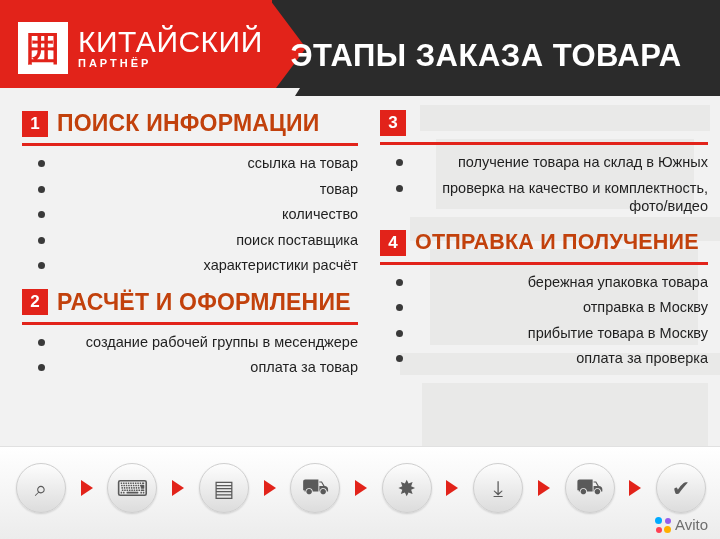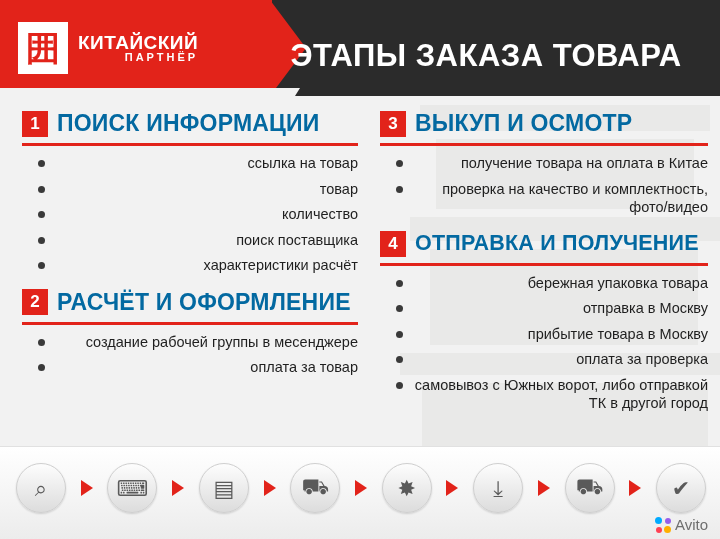--- a/index.html
+++ b/index.html
@@ -65,26 +65,26 @@
     font-size: 34px;
     line-height: 1;
     font-family: "DejaVu Sans", sans-serif;
     font-weight: bold;
   }
   .logo-text {
     color: #ffffff;
     line-height: 1.02;
   }
   .logo-text .l1 {
-    font-size: 19px; font-weight: bold; letter-spacing: .5px;
+    font-size: 30px; font-weight: normal; letter-spacing: .5px;
     display: block;
   }
   .logo-text .l2 {
     font-size: 11px; font-weight: bold; letter-spacing: 3px;
-    display: block; text-align: right;
+    display: block; 
   }
   .header-title {
     position: absolute;
     left: 258px; top: 0;
     width: 462px; height: 112px;
     display: flex; align-items: center; justify-content: center;
     color: #ffffff;
     font-size: 31px;
     font-weight: bold;
     letter-spacing: .5px;
@@ -121,21 +121,21 @@
     width: 26px; height: 26px;
     background: #e2231a;
     color: #ffffff;
     font-size: 17px; font-weight: bold;
     display: flex; align-items: center; justify-content: center;
     flex: 0 0 auto;
   }
   .sec-title {
     font-size: 23px;
     font-weight: bold;
-    color: #0369a1;
+    color: #c2410c;
     letter-spacing: .2px;
     white-space: nowrap;
   }
   .rule {
     height: 3px;
     background: #e2231a;
     margin: 4px 0 8px 0;
     width: 100%;
   }
   ul.items { list-style: none; margin: 0 0 0 16px; }
@@ -276,41 +276,39 @@
         </ul>
       </div>
 
     </div>
 
     <div class="col col-right">
 
       <div class="section">
         <div class="sec-head">
           <div class="num">3</div>
-          <div class="sec-title">ВЫКУП И ОСМОТР</div>
         </div>
         <div class="rule"></div>
         <ul class="items">
-          <li>получение товара на оплата в Китае</li>
+          <li>получение товара на склад в Южных</li>
           <li>проверка на качество и комплектность, фото/видео</li>
         </ul>
       </div>
 
       <div class="section" style="margin-top:14px;">
         <div class="sec-head">
           <div class="num">4</div>
           <div class="sec-title" style="font-size:21.5px;">ОТПРАВКА И ПОЛУЧЕНИЕ</div>
         </div>
         <div class="rule"></div>
         <ul class="items">
           <li>бережная упаковка товара</li>
           <li>отправка в Москву</li>
           <li>прибытие товара в Москву</li>
           <li>оплата за проверка</li>
-          <li>самовывоз с Южных ворот, либо отправкой ТК в другой город</li>
         </ul>
       </div>
 
     </div>
   </div>
 
   <div class="footer">
     <div class="steps">
       <div class="step-icon">⌕</div>
       <div class="arrow">

